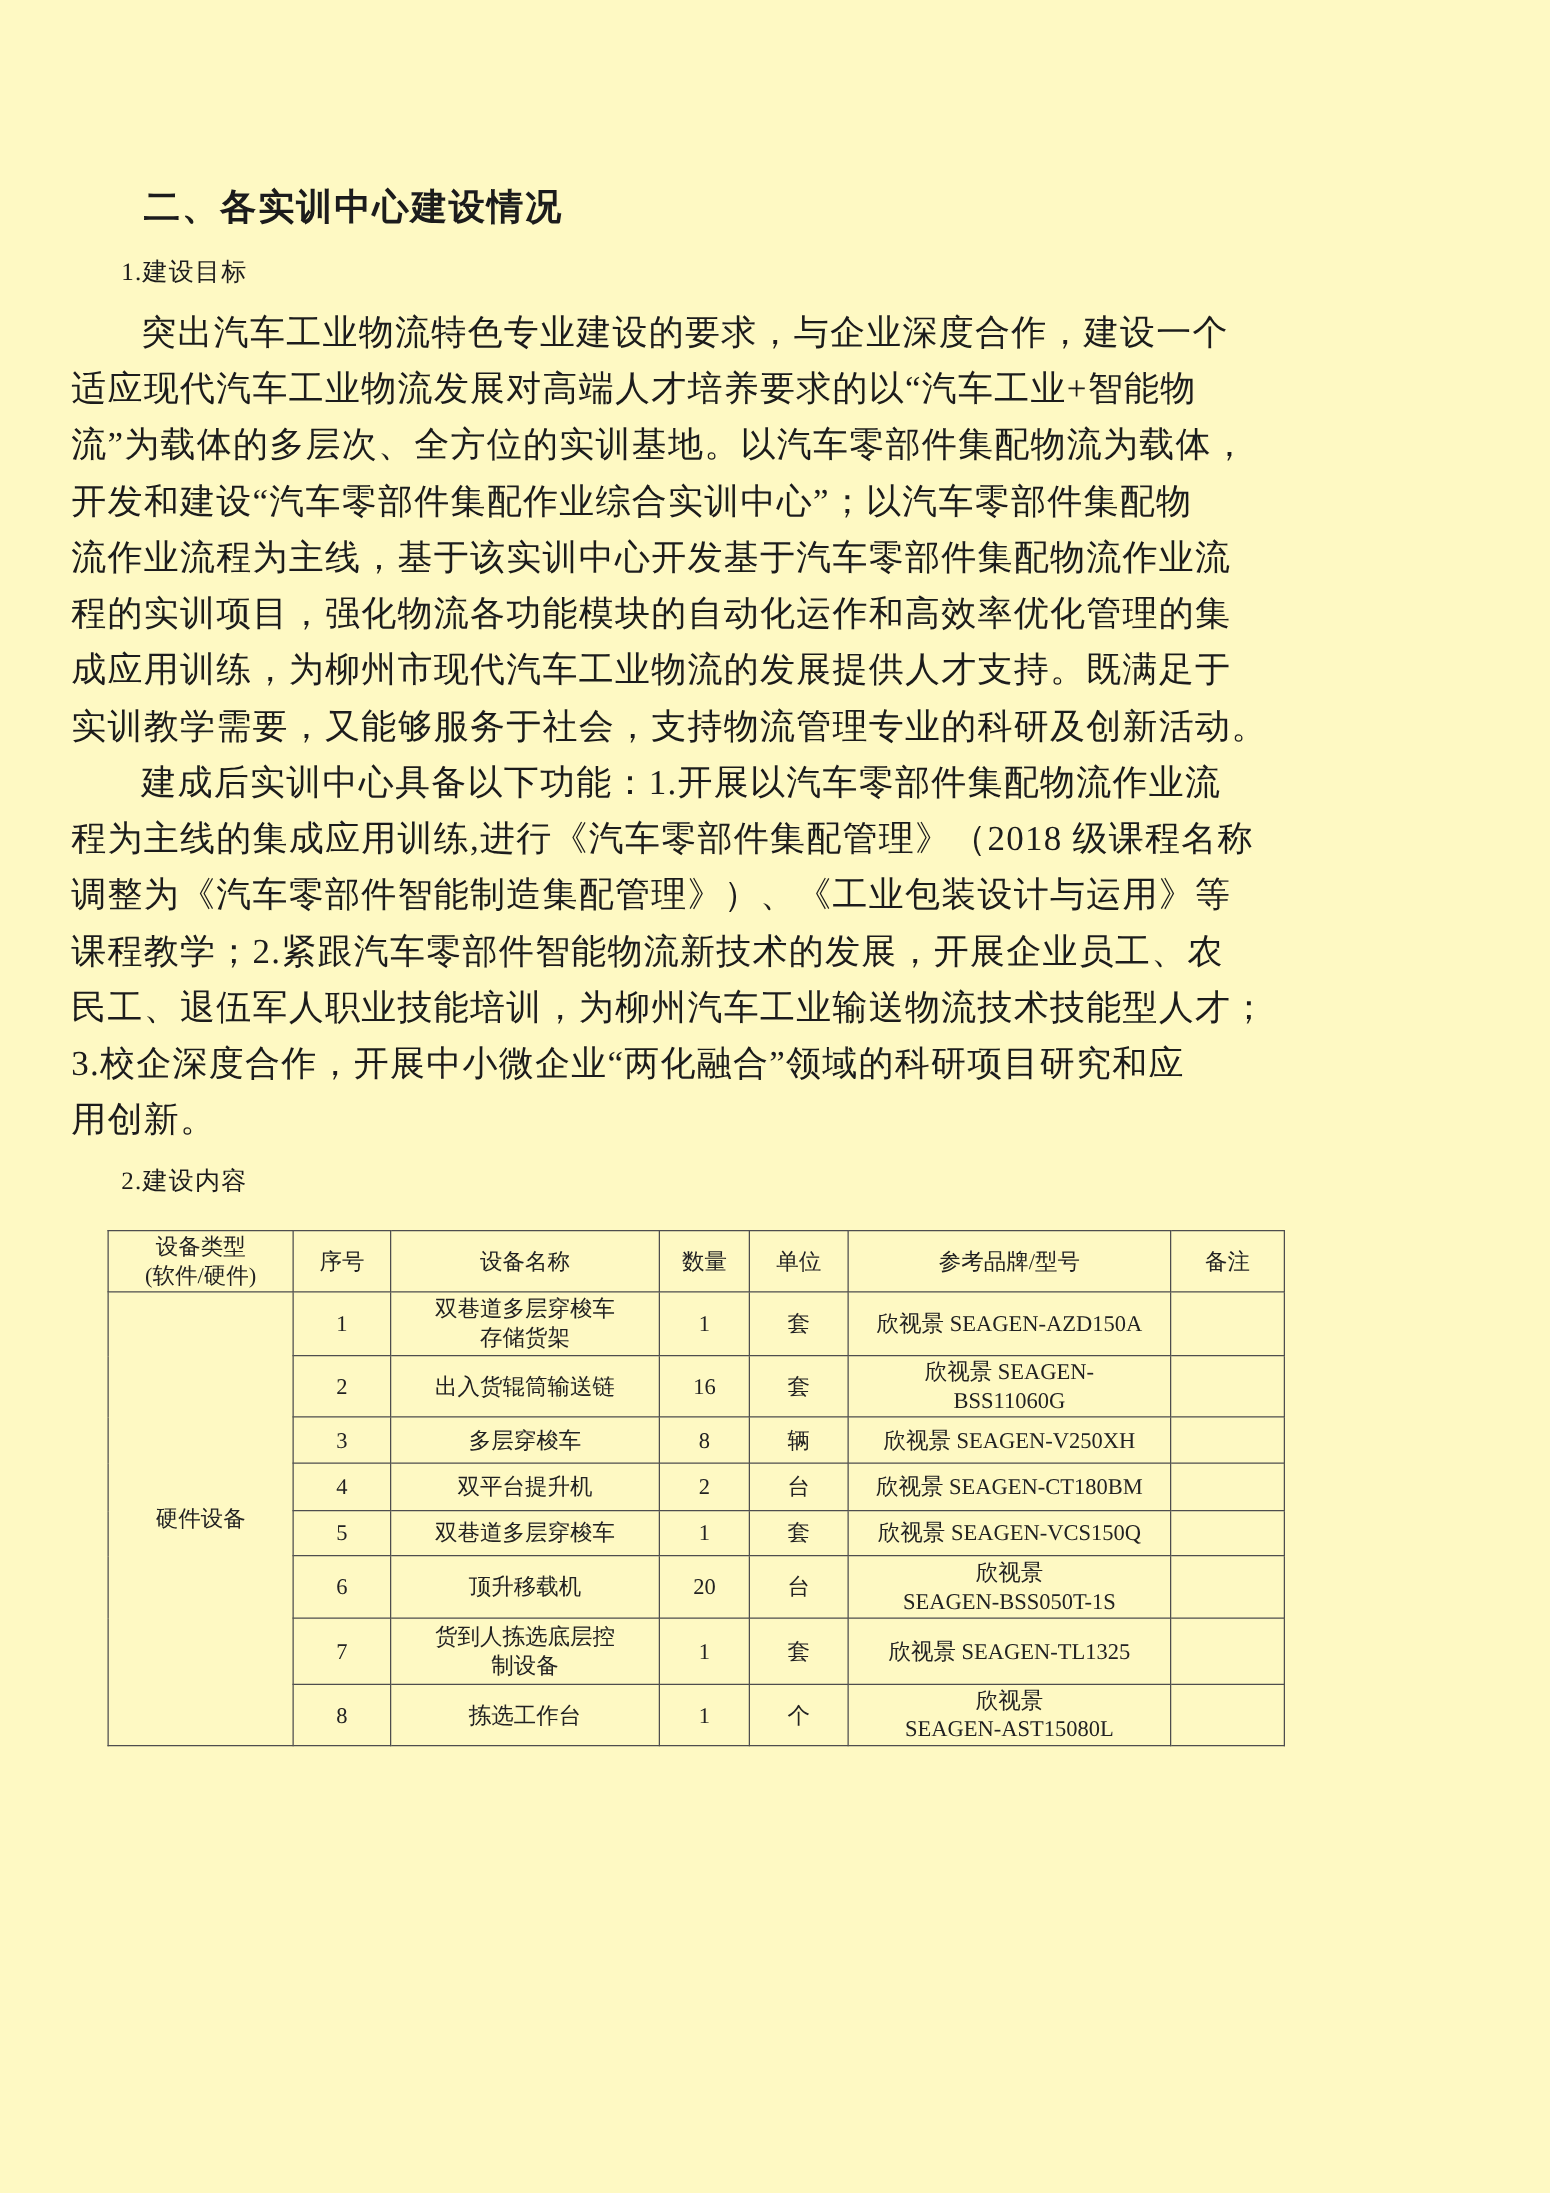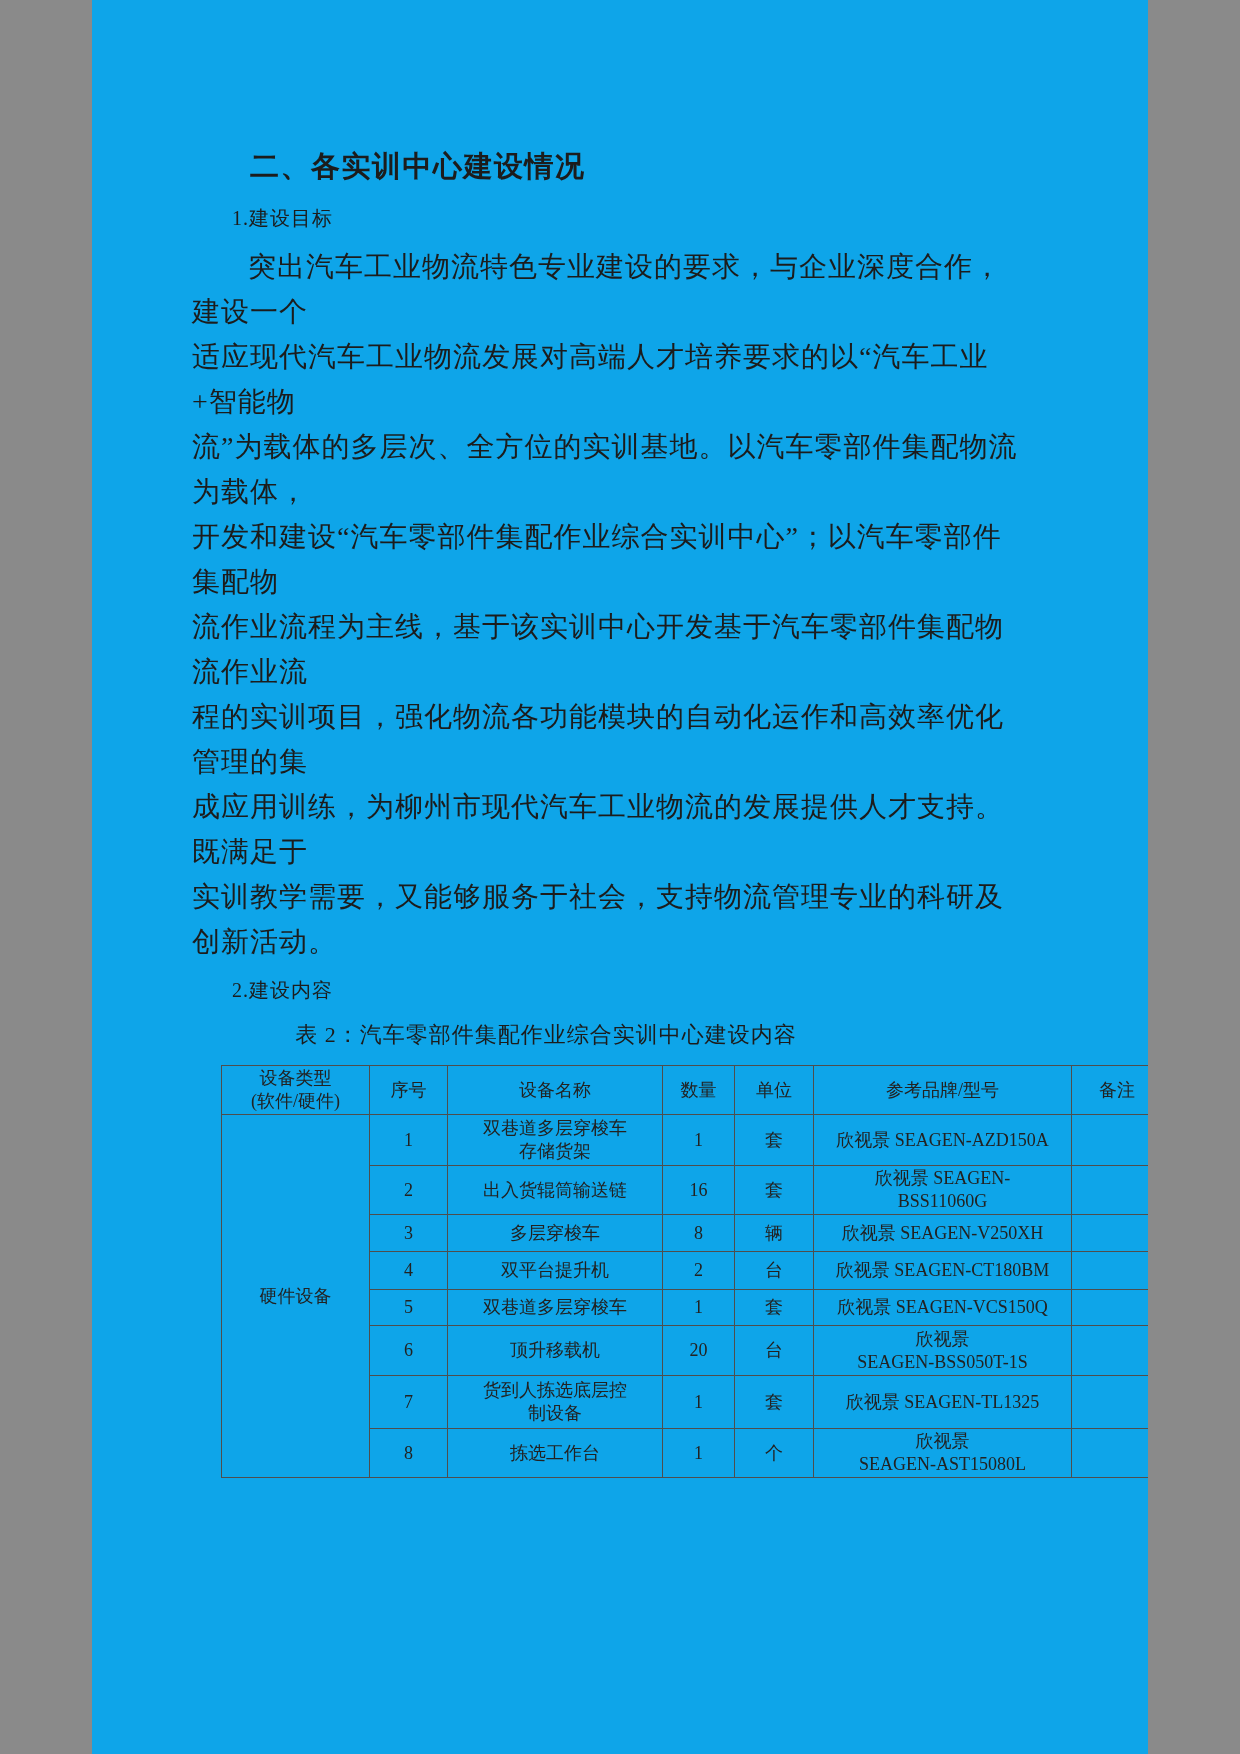--- a/index.html
+++ b/index.html
@@ -1,21 +1,21 @@
 <!DOCTYPE html>
 <html><head>
 <meta charset="utf-8">
 <style>
   * { margin:0; padding:0; box-sizing:border-box; }
   html,body { background:#8a8a8a; }
   .page {
-    width:1056px; height:1754px;
-    background:#0ea5e9;
+    width:1240px; height:1754px;
+    background:#fef9c3;
     margin:0 auto;
-    padding:140px 128px 0 100px;
+    padding:140px 128px 0 57px;
     font-family:"Liberation Serif","DejaVu Serif",serif;
     color:#1c1c1c;
     overflow:hidden;
   }
   .h1 {
     font-size:29px; font-weight:bold;
     line-height:52px; text-indent:2em; letter-spacing:1.5px;
   }
   .h2 {
     font-size:28px; font-weight:normal;
@@ -78,24 +78,30 @@
 
   <div class="para">突出汽车工业物流特色专业建设的要求，与企业深度合作，建设一个
 适应现代汽车工业物流发展对高端人才培养要求的以“汽车工业+智能物
 流”为载体的多层次、全方位的实训基地。以汽车零部件集配物流为载体，
 开发和建设“汽车零部件集配作业综合实训中心”；以汽车零部件集配物
 流作业流程为主线，基于该实训中心开发基于汽车零部件集配物流作业流
 程的实训项目，强化物流各功能模块的自动化运作和高效率优化管理的集
 成应用训练，为柳州市现代汽车工业物流的发展提供人才支持。既满足于
 实训教学需要，又能够服务于社会，支持物流管理专业的科研及创新活动。</div>
 
+  <div class="para">建成后实训中心具备以下功能：1.开展以汽车零部件集配物流作业流
+程为主线的集成应用训练,进行《汽车零部件集配管理》（2018 级课程名称
+调整为《汽车零部件智能制造集配管理》）、《工业包装设计与运用》等
+课程教学；2.紧跟汽车零部件智能物流新技术的发展，开展企业员工、农
+民工、退伍军人职业技能培训，为柳州汽车工业输送物流技术技能型人才；
+3.校企深度合作，开展中小微企业“两化融合”领域的科研项目研究和应
+用创新。</div>
 
   <div class="h3">2.建设内容</div>
 
-  <div class="table-caption">表 2：汽车零部件集配作业综合实训中心建设内容</div>
 
   <table class="equip">
     <colgroup>
       <col style="width:148px">
         <col style="width:78px">
         <col style="width:215px">
       <col style="width:72px">
         <col style="width:79px">
         <col style="width:258px">
       <col style="width:91px">

